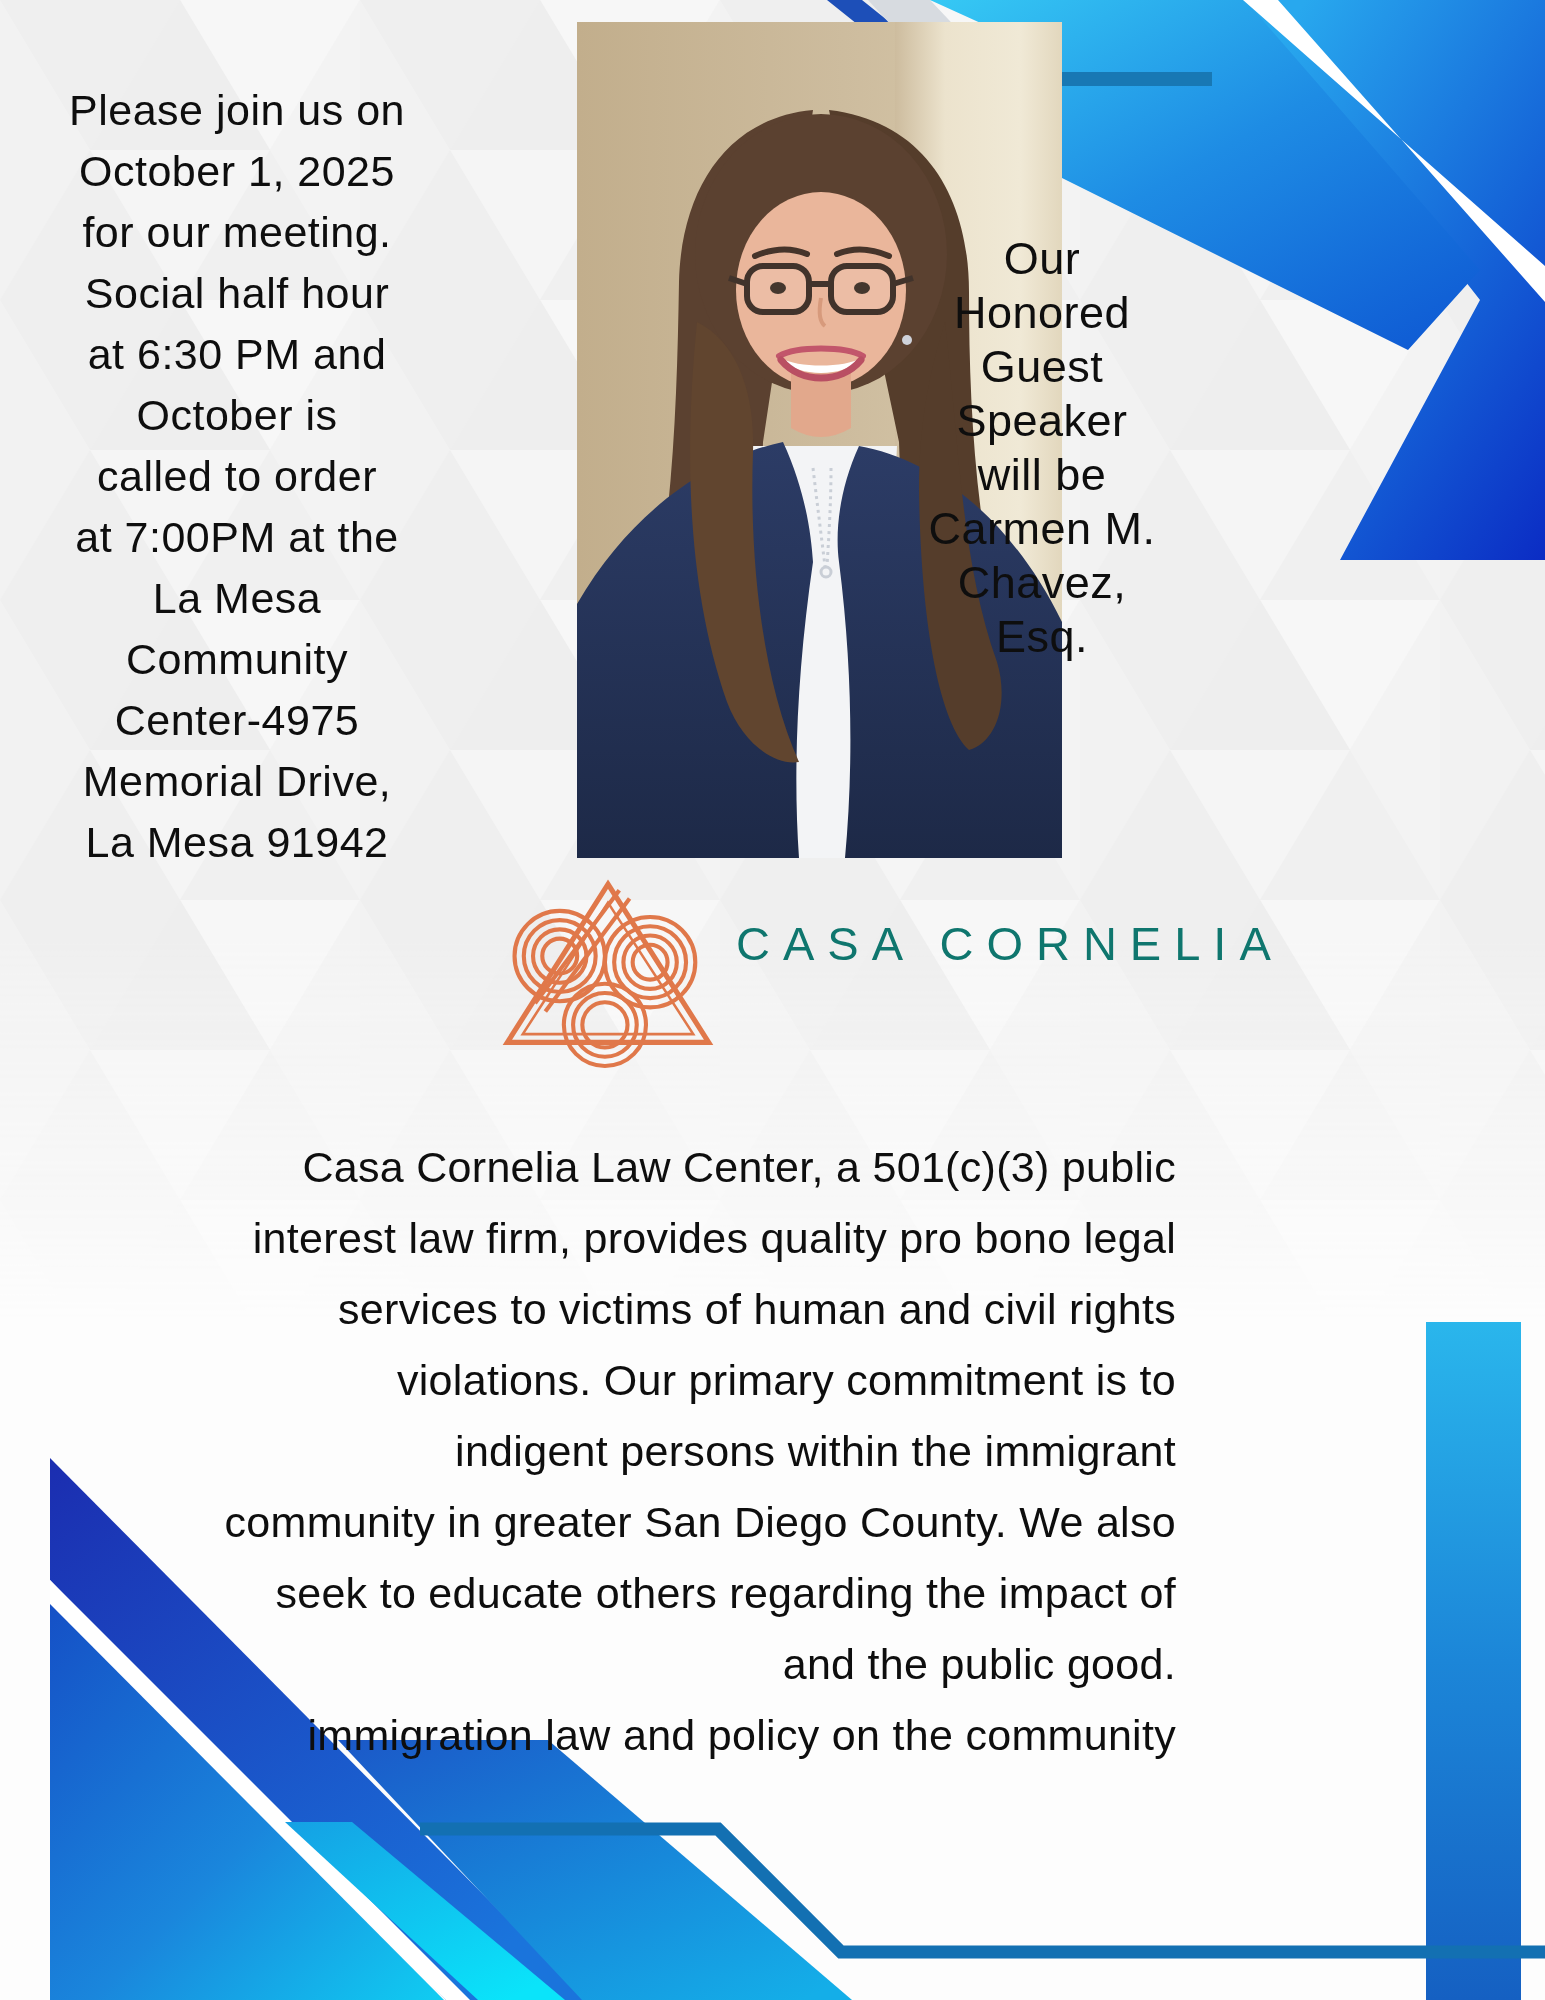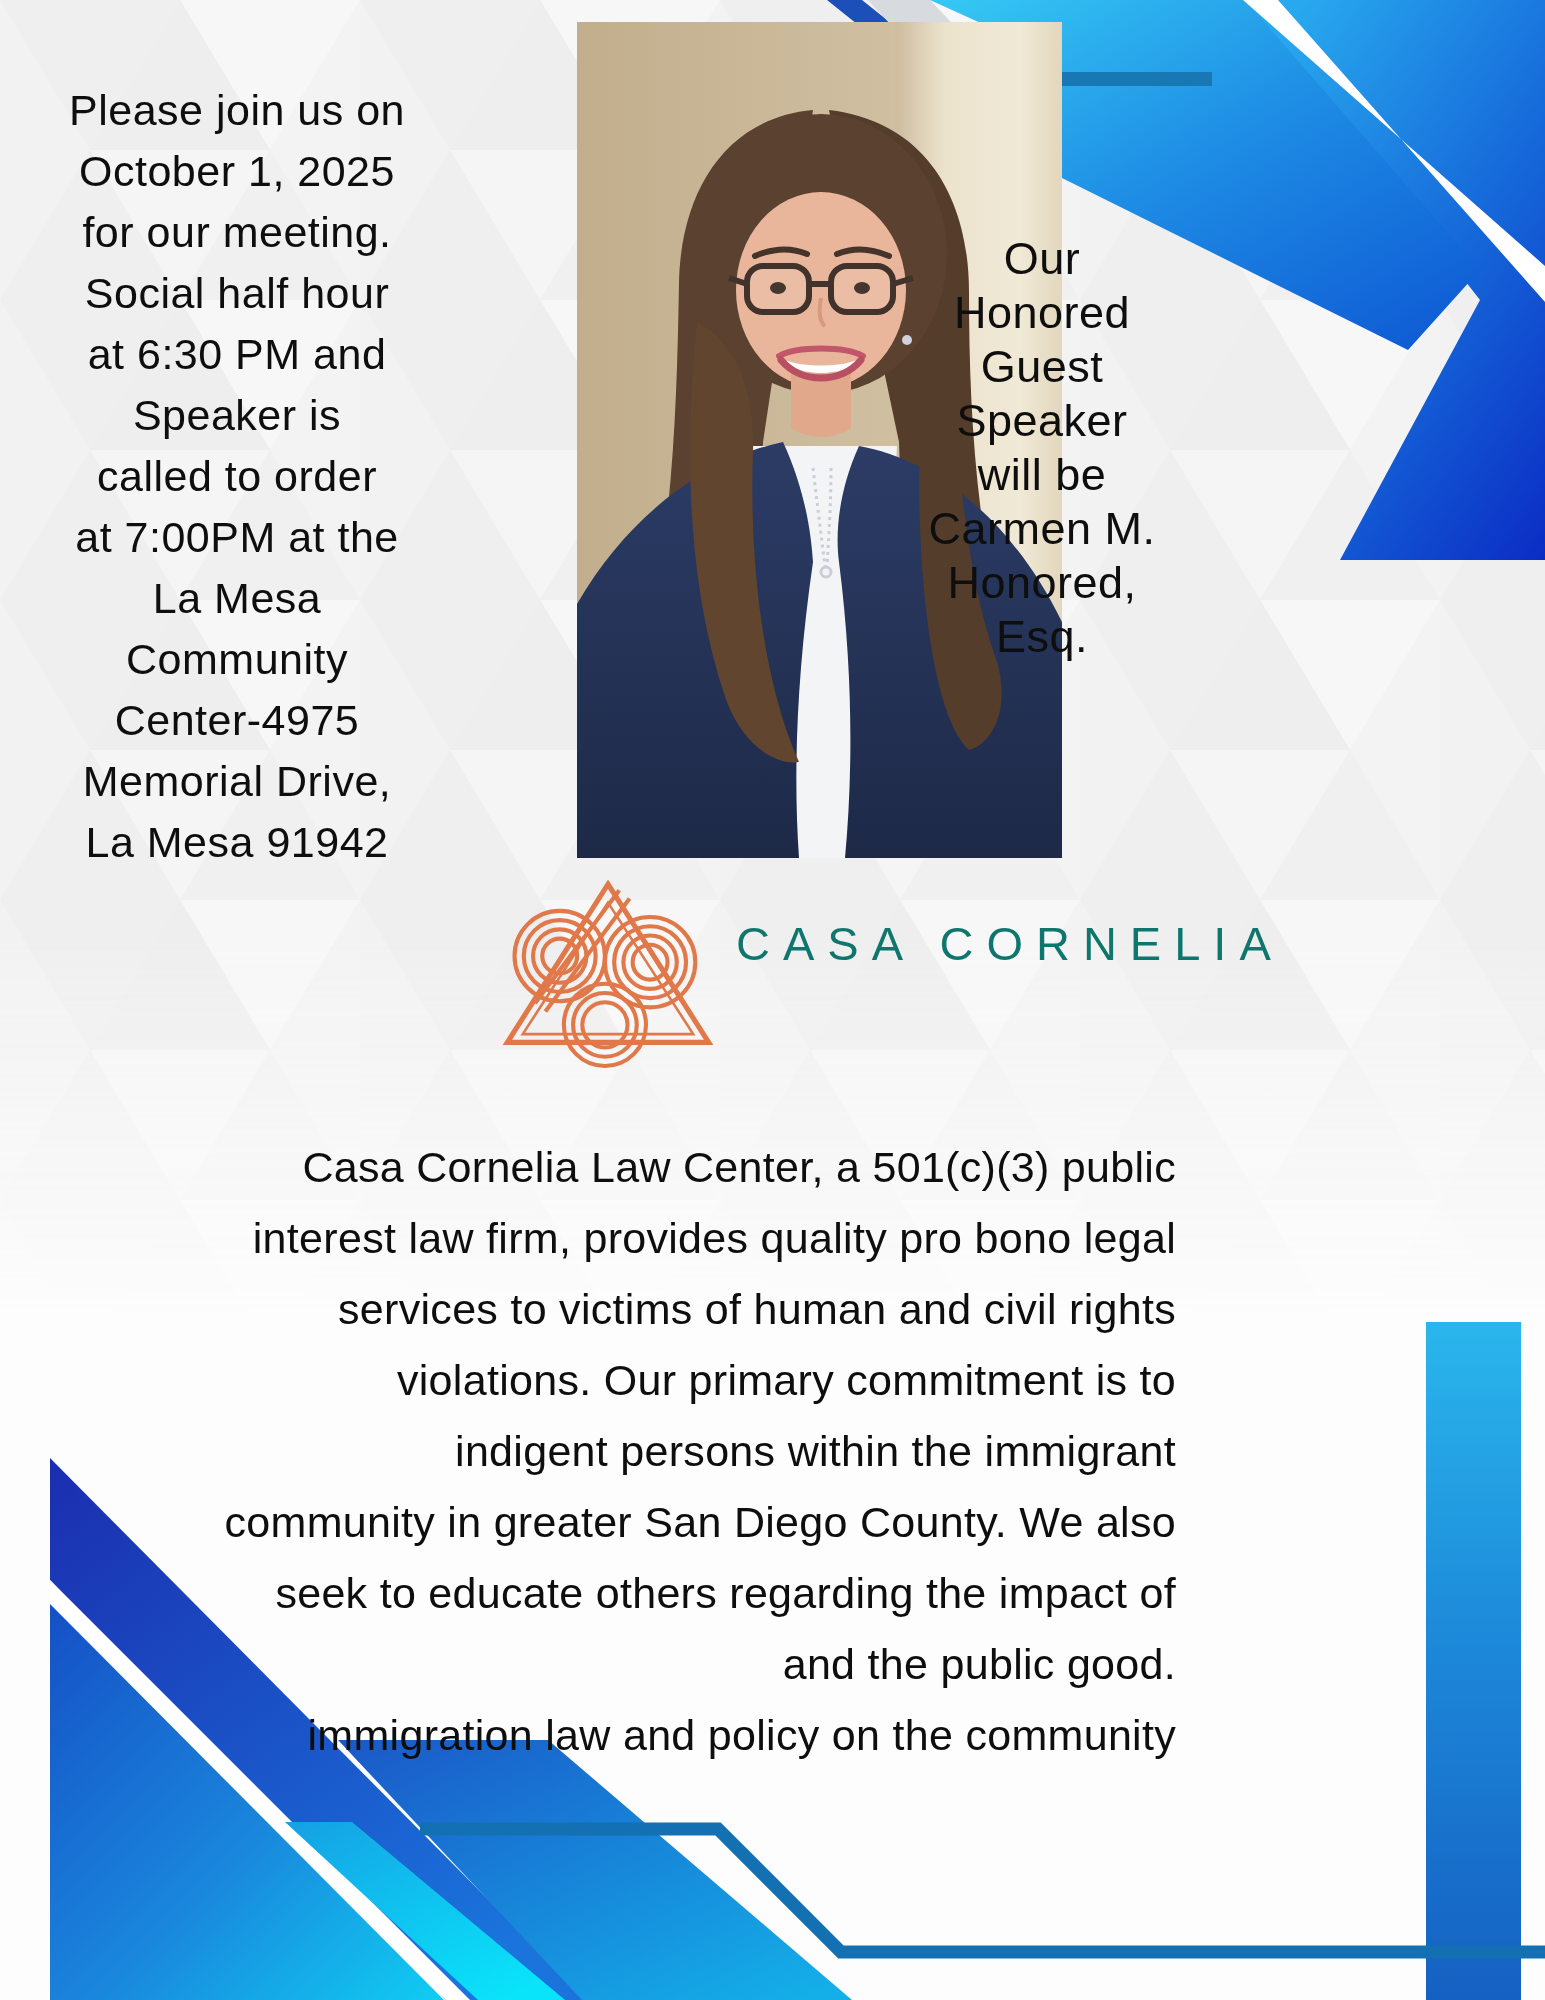--- a/index.html
+++ b/index.html
@@ -171,38 +171,38 @@
     <path d="M120 300 C108 420 108 560 150 680 C166 722 198 744 222 740 C186 660 172 540 176 430 C178 370 160 320 120 300 Z" fill="#61452f"></path>
     <path d="M368 300 C382 420 384 540 420 640 C432 680 420 720 392 728 C362 700 344 600 342 470 C342 390 356 340 368 300 Z" fill="#553d2b"></path>
   </svg>
 
   <div class="abs event-text">
     <div class="txt-line">Please join us on</div>
     <div class="txt-line">October 1, 2025</div>
     <div class="txt-line">for our meeting.</div>
     <div class="txt-line">Social half hour</div>
     <div class="txt-line">at 6:30 PM and</div>
-    <div class="txt-line">Speaker is</div>
+    <div class="txt-line">October is</div>
     <div class="txt-line">called to order</div>
     <div class="txt-line">at 7:00PM at the</div>
     <div class="txt-line">La Mesa</div>
     <div class="txt-line">Community</div>
     <div class="txt-line">Center-4975</div>
     <div class="txt-line">Memorial Drive,</div>
     <div class="txt-line">La Mesa 91942</div>
   </div>
 
   <div class="abs speaker-text">
     <div class="txt-line">Our</div>
     <div class="txt-line">Honored</div>
     <div class="txt-line">Guest</div>
     <div class="txt-line">Speaker</div>
     <div class="txt-line">will be</div>
     <div class="txt-line">Carmen M.</div>
-    <div class="txt-line">Honored,</div>
+    <div class="txt-line">Chavez,</div>
     <div class="txt-line">Esq.</div>
   </div>
 
   <svg class="abs" style="left:500px;top:878px" width="216" height="190" viewBox="0 0 210 185">
     <g fill="none" stroke="#e0784a">
       <path d="M105 6 L203 160 L7 160 Z" stroke-width="5"></path>
       <path d="M105 24 L188 152 L22 152 Z" stroke-width="2.5"></path>
       <g stroke-width="4">
         <circle cx="58" cy="76" r="44"></circle>
           <circle cx="58" cy="76" r="35"></circle>

